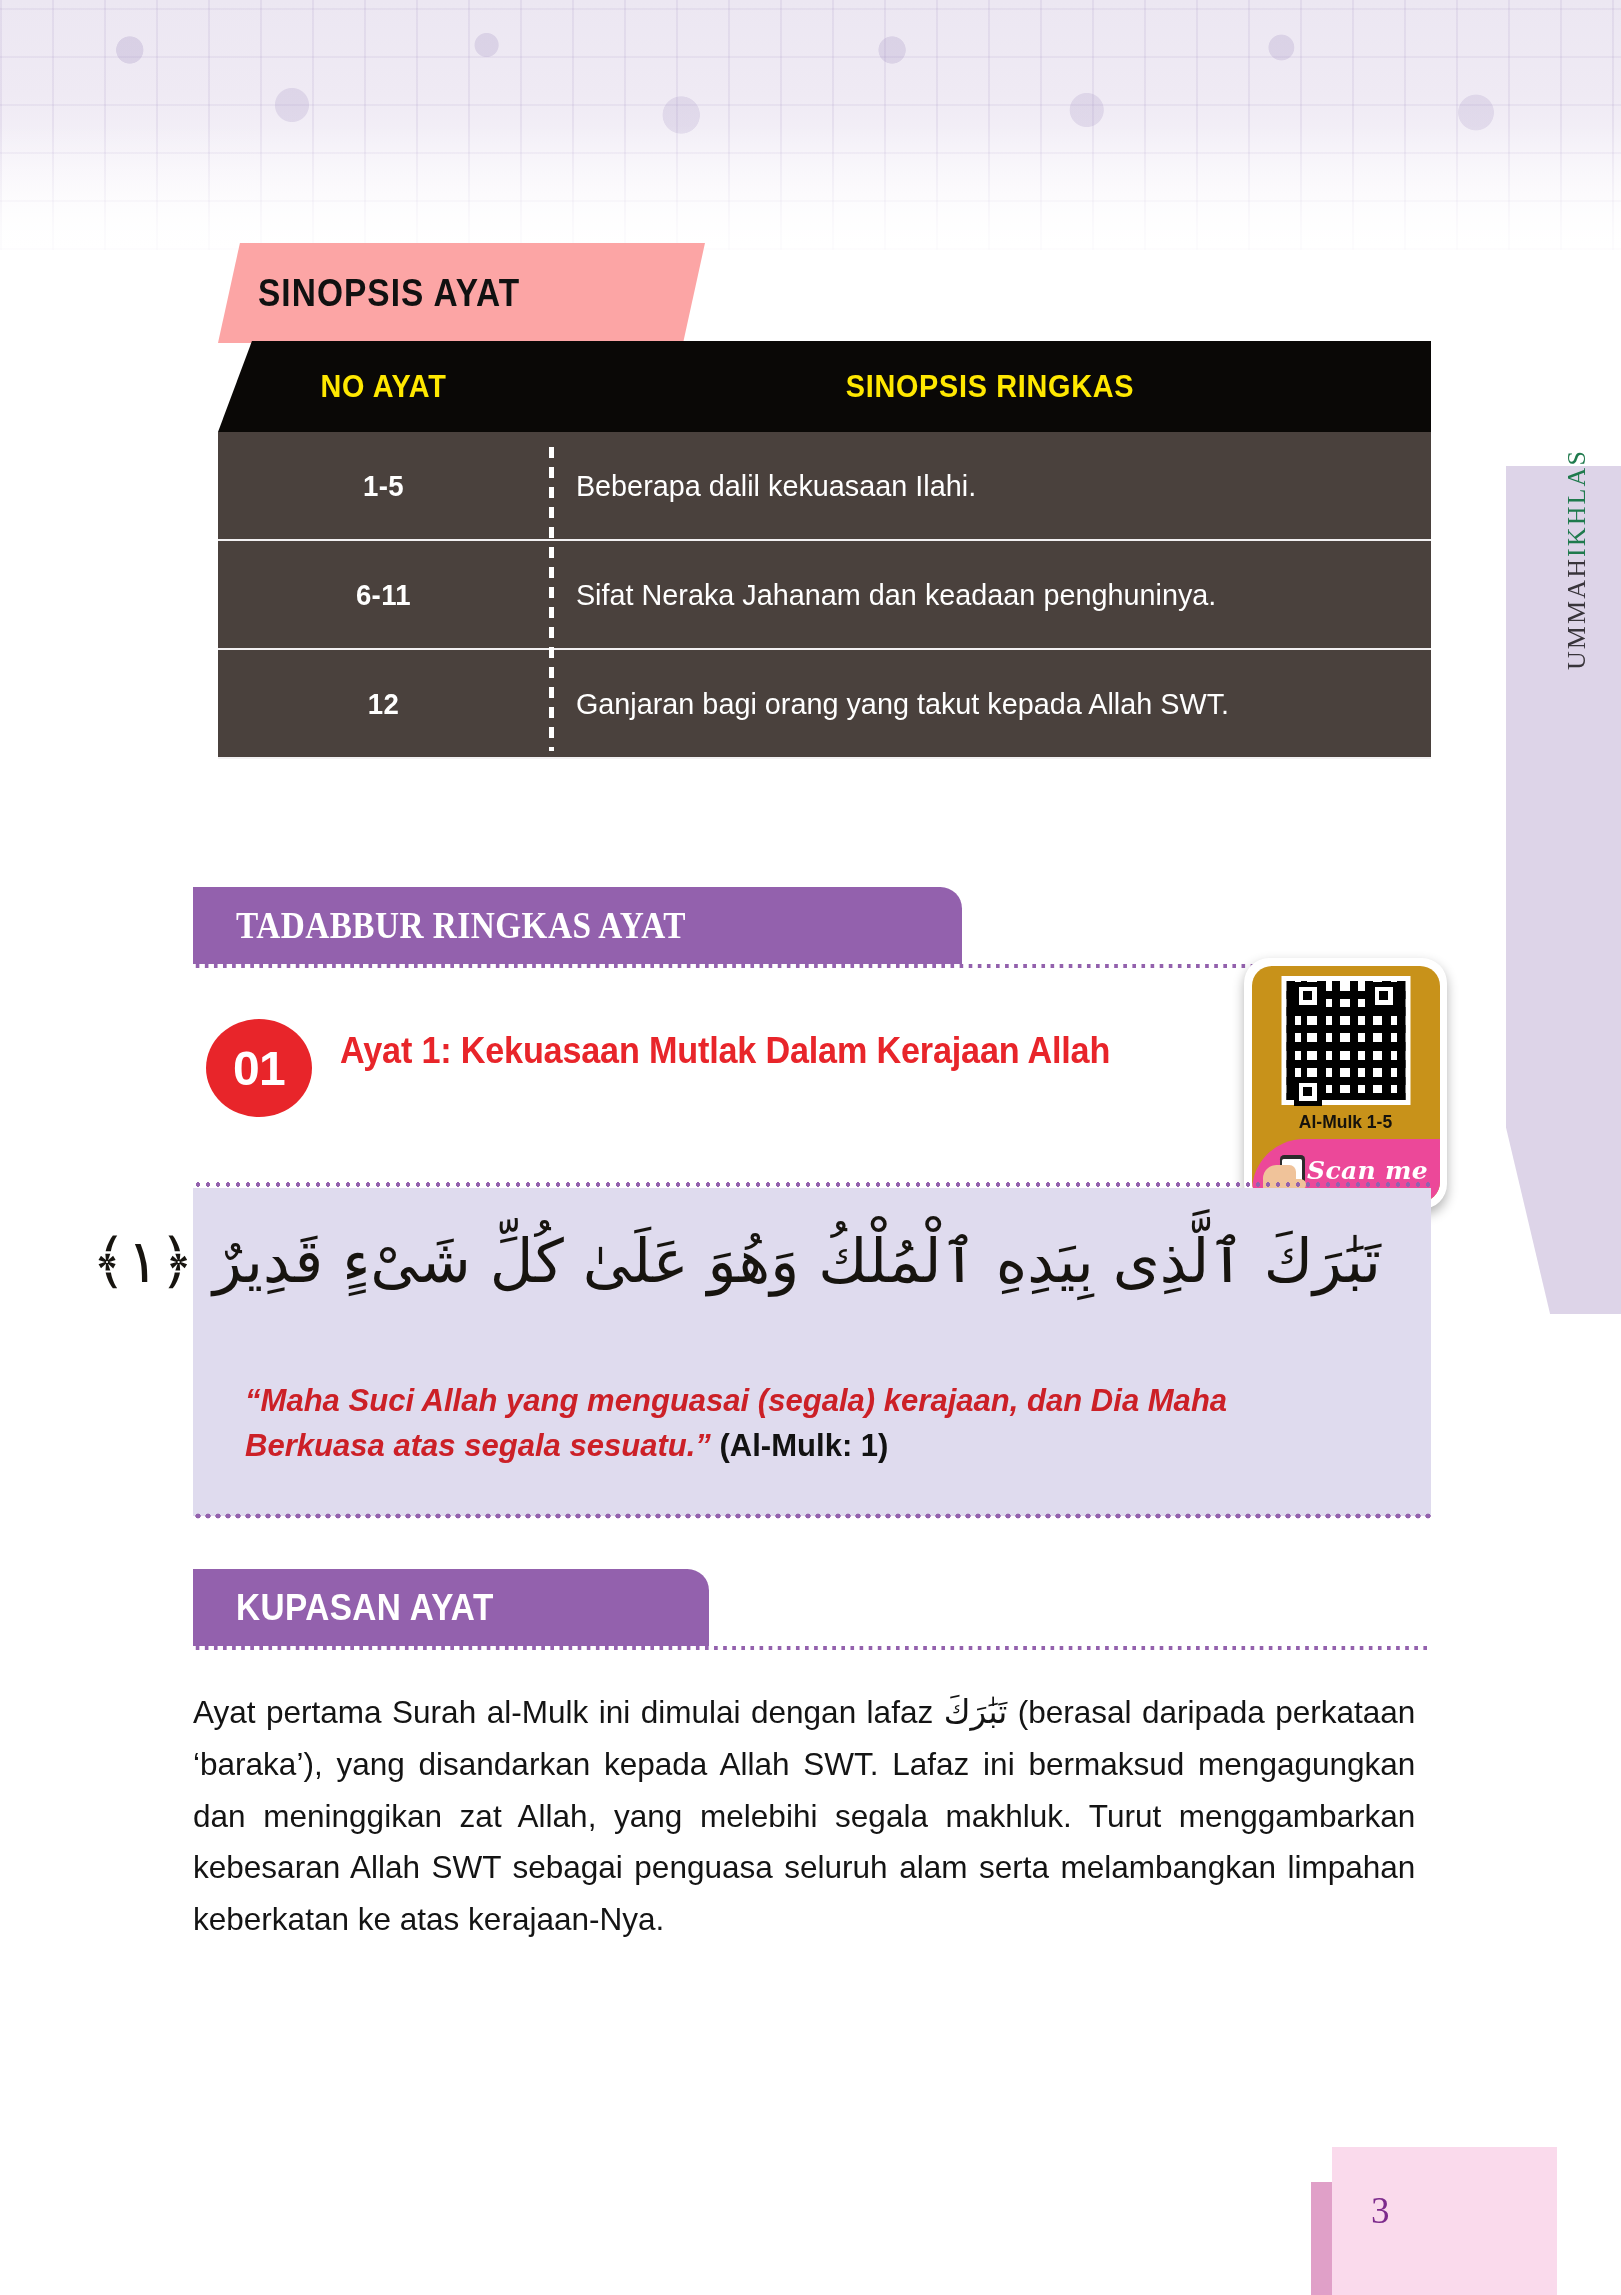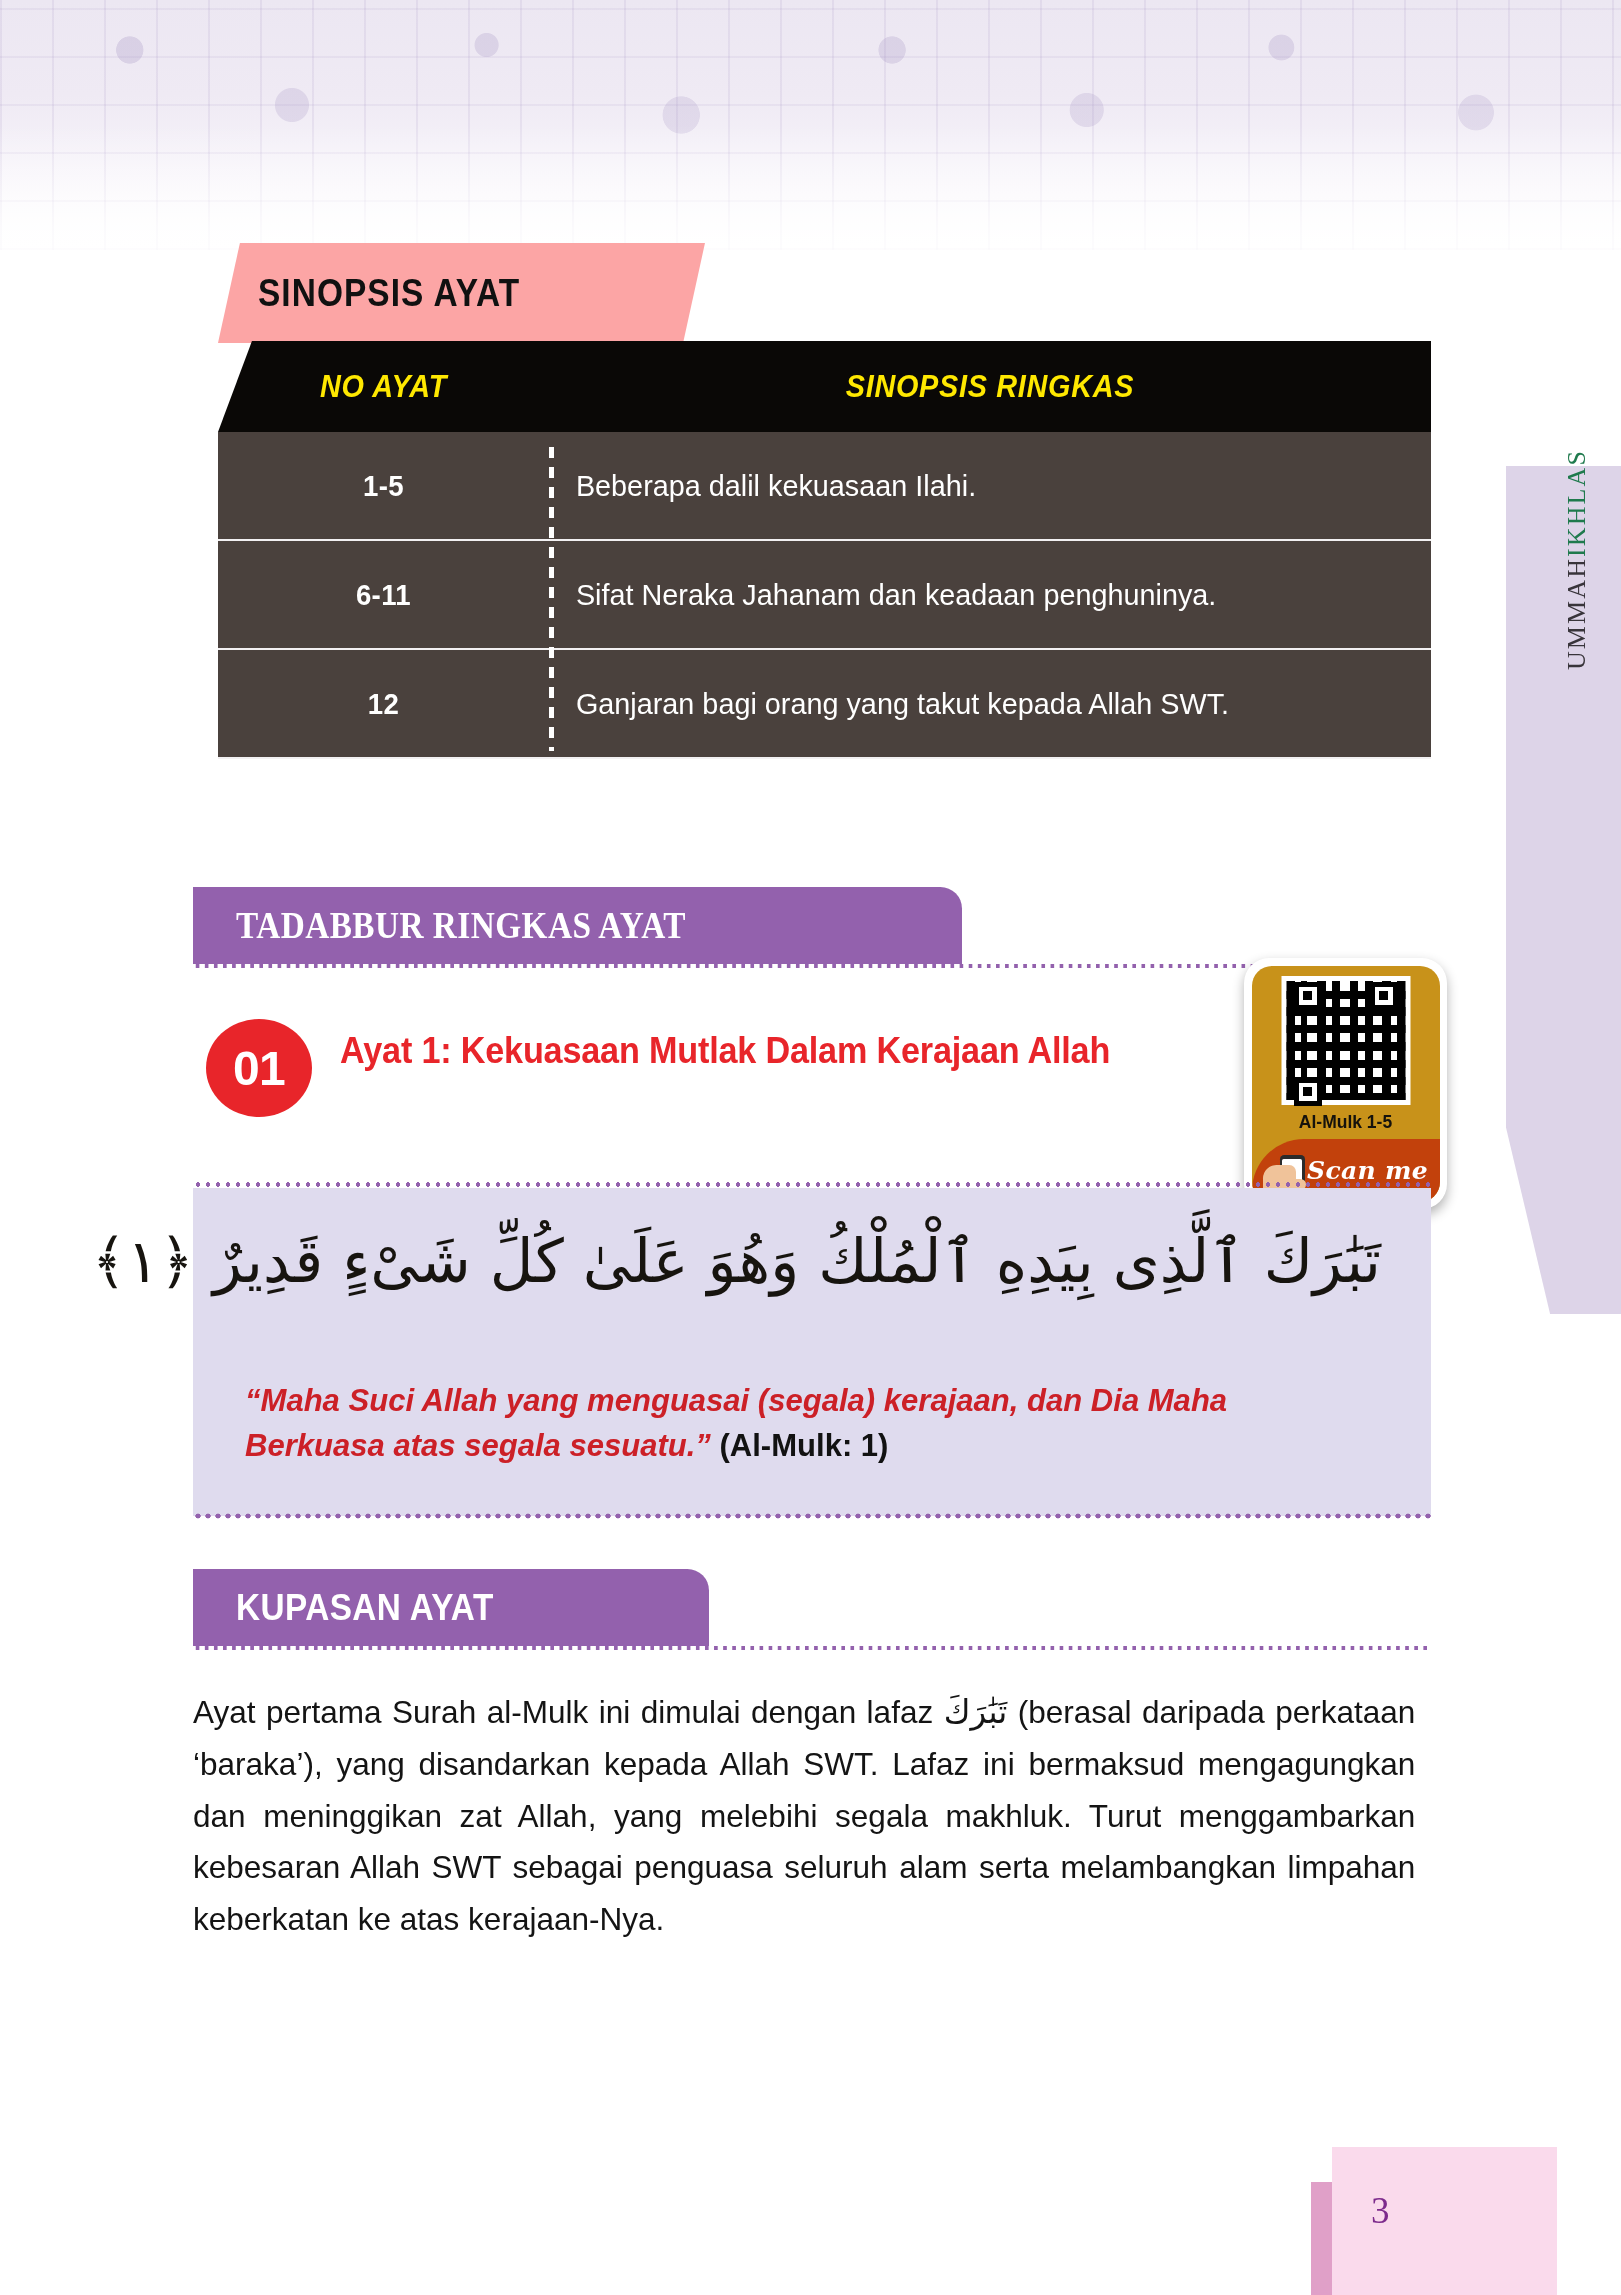--- a/index.html
+++ b/index.html
@@ -100,21 +100,20 @@
     top: 341px;
     width: 1213px;
   }
   #table-head {
     position: relative;
     height: 91px;
     background: #0a0806;
     clip-path: polygon(2.8% 0, 100% 0, 100% 100%, 0 100%);
     display: flex;
     align-items: center;
-    font-style: italic;
   }
   .th-no {
     width: 331px;
     text-align: center;
     color: #ffe800;
     font-size: 32px;
     font-weight: bold;
     letter-spacing: 0.8px;
     transform: scaleX(.9);
   }
@@ -300,21 +299,21 @@
     text-align: center;
     color: #15120c;
     font-size: 17.5px;
     font-weight: bold;
   }
   #qr-foot {
     position: absolute;
     bottom: 0; left: 0;
     width: 100%;
     height: 63px;
-    background: #c2410c;
+    background: #ec4899;
     border-top-left-radius: 52px;
     display: flex;
     align-items: center;
     justify-content: flex-end;
     padding-right: 11.6px;
   }
   #qr-scan-text {
     color: #ffffff;
     font-family: "DejaVu Serif", serif;
     font-style: italic;

